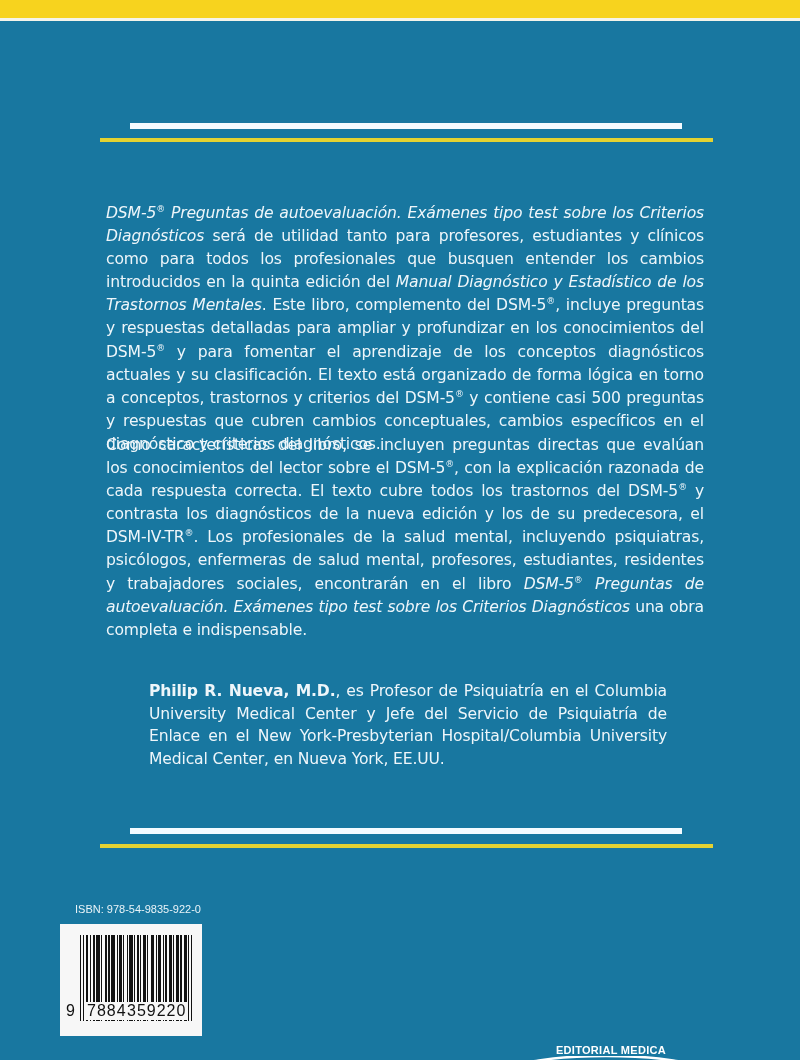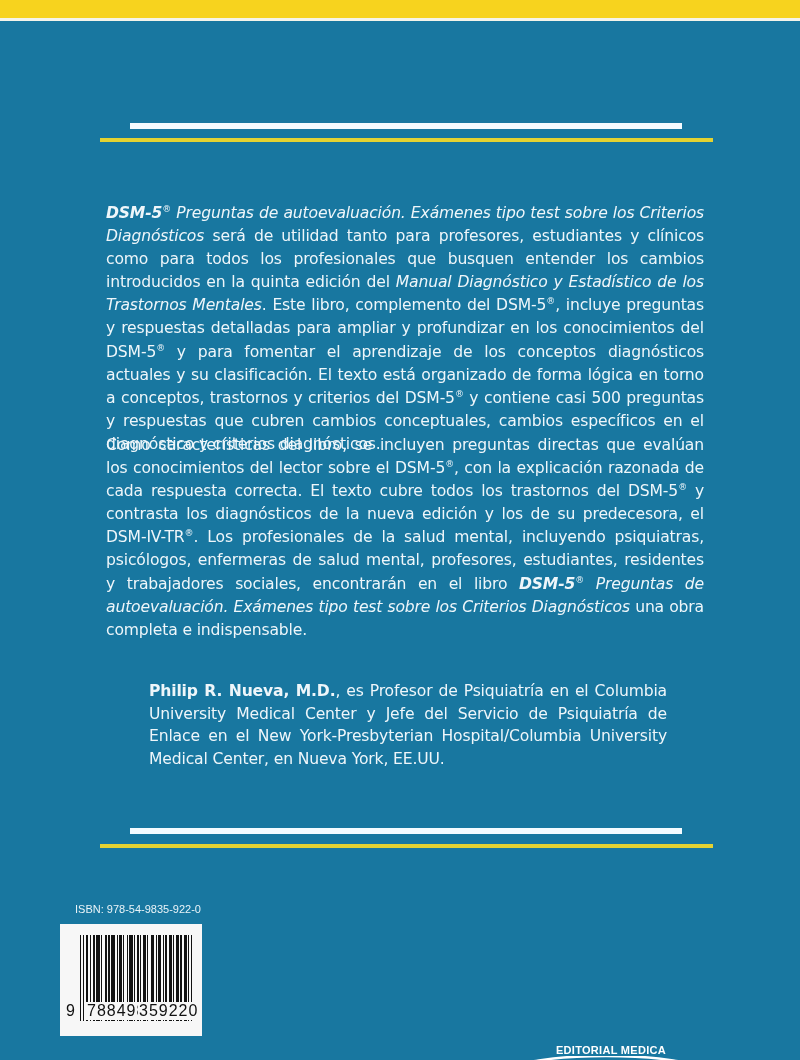--- a/index.html
+++ b/index.html
@@ -5,35 +5,35 @@
   html, body { margin:0; padding:0; }
   body { width:800px; height:1060px; position:relative; overflow:hidden;
          background:#1877a0; font-family:"DejaVu Sans", sans-serif; color:#eef6fa; }
   .topband { position:absolute; left:0; top:0; width:800px; height:18px; background:#f7d31e; }
   .topline { position:absolute; left:0; top:18px; width:800px; height:3px; background:#f4f4ea; }
   .rule-white { position:absolute; height:6px; background:#f4fbff; }
   .rule-yellow { position:absolute; height:4px; background:#e4d231; }
   .para { position:absolute; left:106px; width:598px; font-size:15.6px; line-height:23.1px;
           text-align:justify; letter-spacing:-0.15px; word-spacing:0px; color:#eef6fa; }
   .para i { font-style:italic; }
-  .para b { font-weight:bold; }
+  .para b { font-weight:normal; }
   sup { font-size:9px; line-height:0; vertical-align:6px; }
   .author { position:absolute; left:149px; width:518px; font-size:15.6px; line-height:22.6px;
             text-align:justify; letter-spacing:-0.15px; color:#eef6fa; }
   .isbn { position:absolute; left:75px; top:903px; font-family:"Liberation Sans", sans-serif;
           font-size:11px; color:#eaf4f8; letter-spacing:0px; }
   .barcode-box { position:absolute; left:60px; top:924px; width:142px; height:112px; background:#f7f7f7; }
   .bars { position:absolute; left:20px; top:11px; width:112px; height:86px; display:flex; align-items:stretch; }
   .bars span { display:block; background:#111; height:100%; }
   .bars span.g { background:transparent; }
   .bar-digits { position:absolute; left:0; top:78px; width:142px; height:22px; font-family:"Liberation Sans", sans-serif;
                 font-size:16px; color:#111; letter-spacing:1px; }
   .bar-digits .d0 { position:absolute; left:6px; top:0; }
   .bar-digits .d1 { position:absolute; left:26px; top:0; background:#f7f7f7; padding:0 1px; }
-  .bar-digits .d2 { position:absolute; left:78px; top:0; background:#f7f7f7; padding:0 1px; }
+  .bar-digits .d2 { position:absolute; left:66px; top:0; background:#f7f7f7; padding:0 1px; }
   .logo { position:absolute; left:506px; top:996px; width:198px; height:48px;margin-top:48px; }
   .logo svg { position:absolute; left:0; top:0; }
   .logo .ed { position:absolute; left:42px; top:0px; width:120px; text-align:center;
               font-family:"Liberation Sans", sans-serif; font-size:11px; font-weight:bold; color:#fff;
               letter-spacing:0.3px; background:#1877a0; padding:0 3px; }
   .logo .pan { position:absolute; left:12px; top:12px; width:180px; text-align:center;
                font-family:"DejaVu Serif", serif; font-size:19px; font-weight:bold; color:#fff; letter-spacing:0.2px; }
 </style>
 </head>
 <body>

